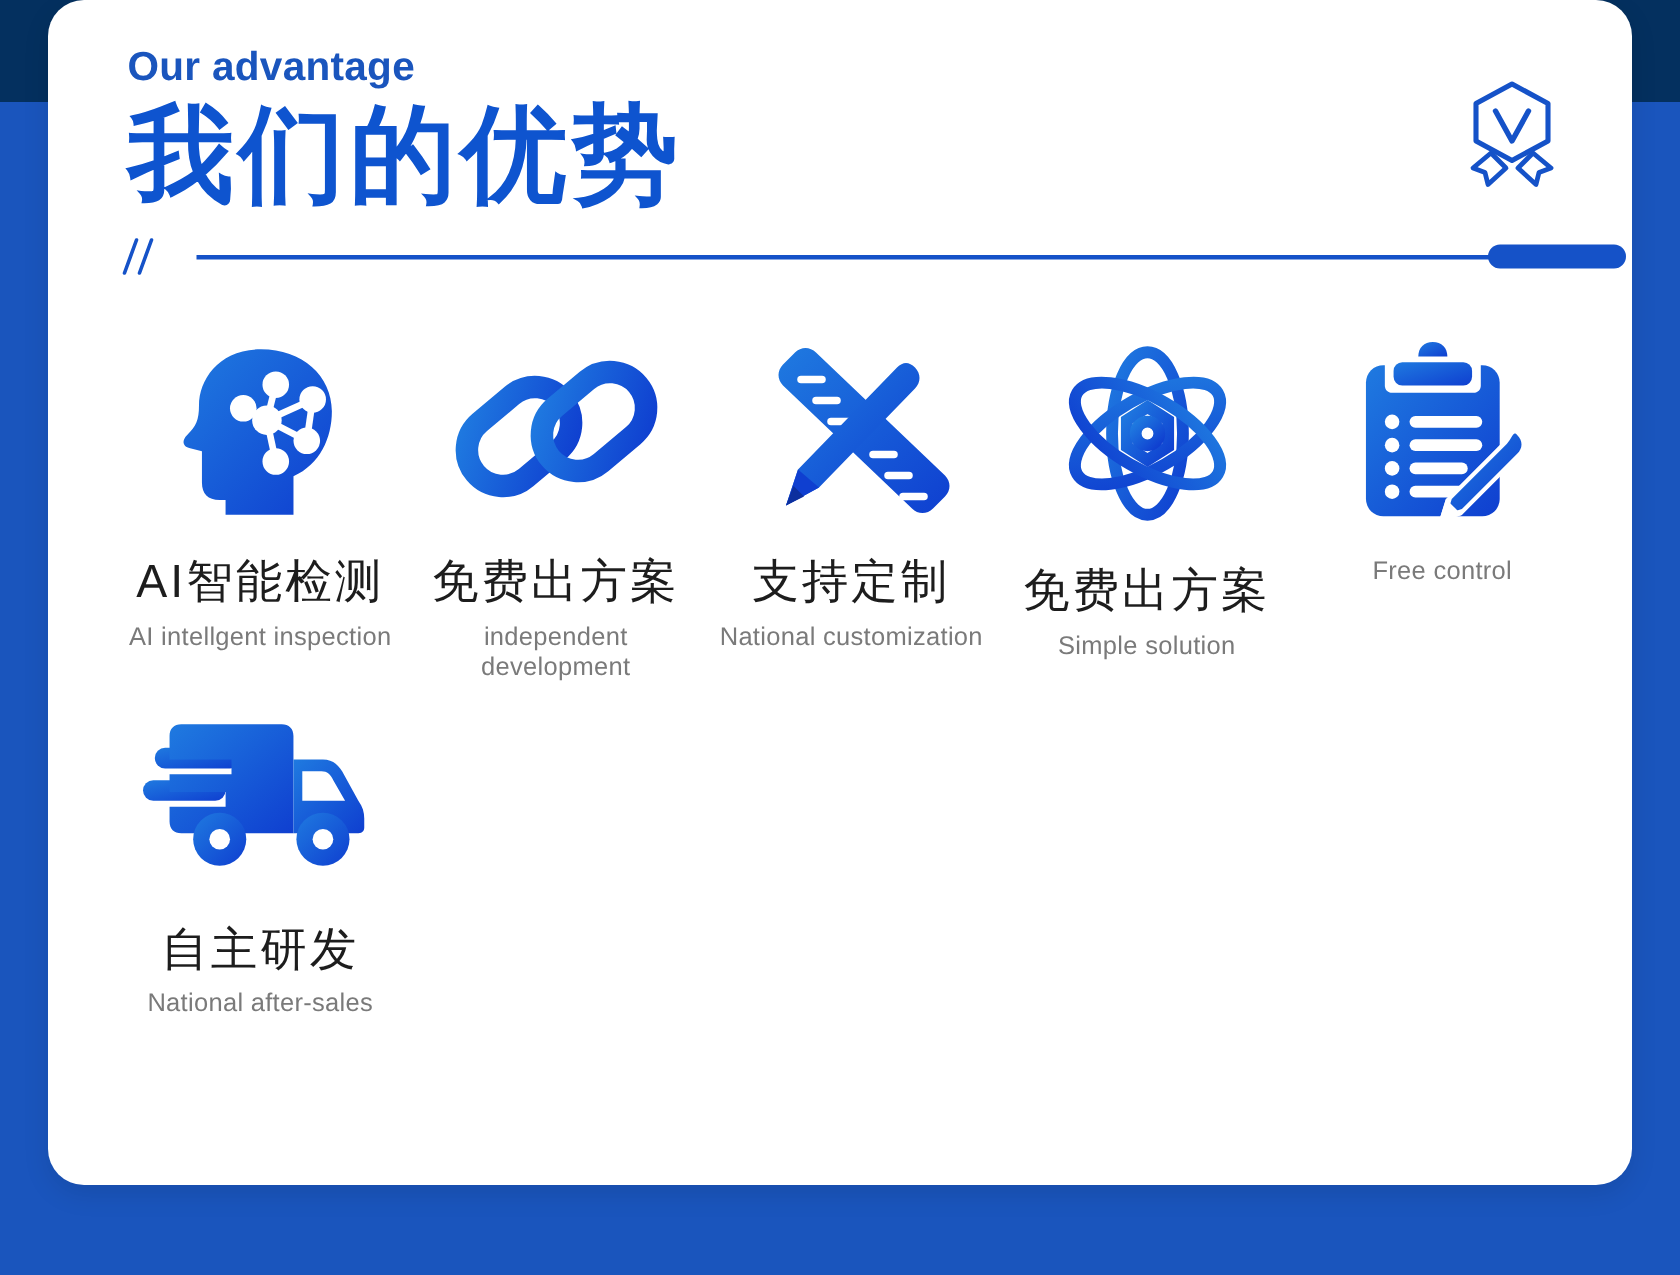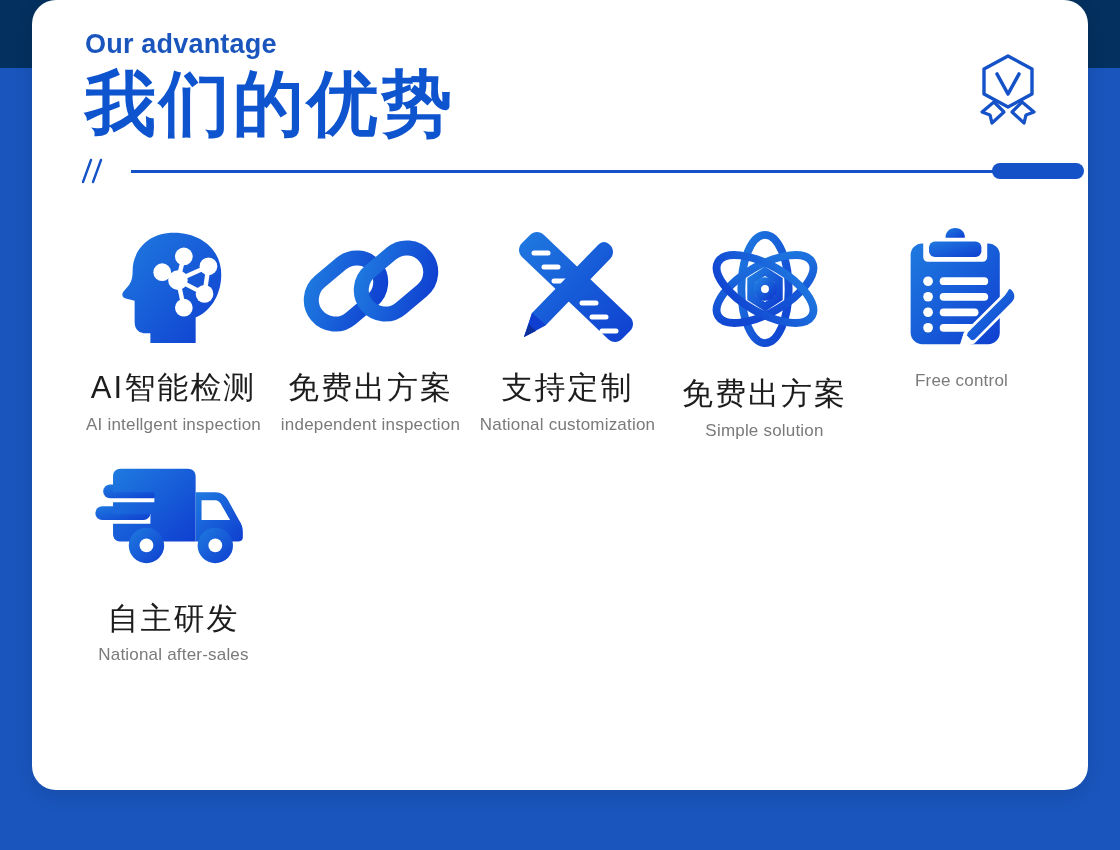--- a/index.html
+++ b/index.html
@@ -208,21 +208,21 @@
               <stop offset="1" stop-color="#0f3fd0"></stop>
             </linearGradient>
           </defs>
           <g fill="none" stroke="url(#g2)" stroke-width="15">
             <rect x="12" y="46" width="76" height="48" rx="24" transform="rotate(-40 50 70)"></rect>
             <rect x="62" y="36" width="76" height="48" rx="24" transform="rotate(-40 100 60)"></rect>
           </g>
         </svg>
       </div>
       <div class="label-cn">免费出方案</div>
-      <div class="label-en">independent inspection</div>
+      <div class="label-en">independent development</div>
     </div>
 
     <div class="cell">
       <div class="icon-box">
         <svg viewBox="0 0 140 130" width="140" height="130">
           <defs>
             <linearGradient id="g3" x1="0" y1="0" x2="1" y2="1">
               <stop offset="0" stop-color="#1f7ae0"></stop>
               <stop offset="1" stop-color="#0f3fd0"></stop>
             </linearGradient>

